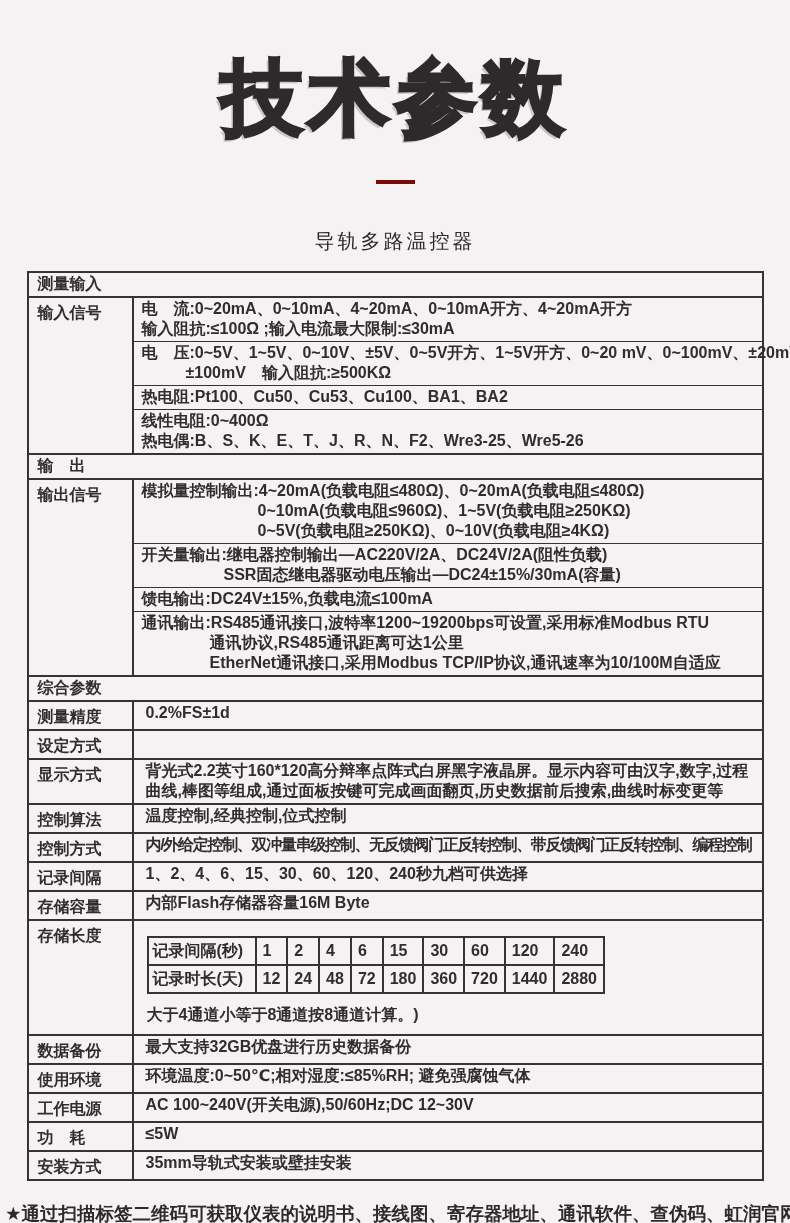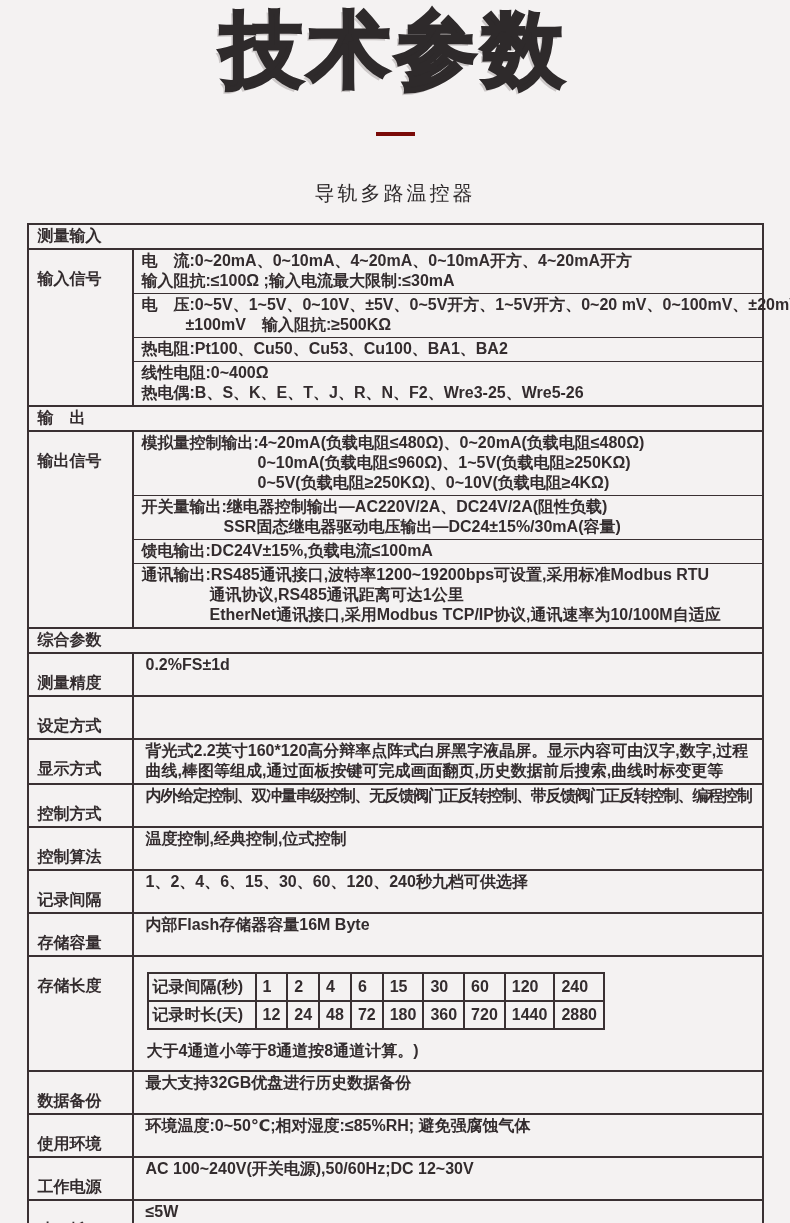--- a/index.html
+++ b/index.html
@@ -4,20 +4,21 @@
 <style>
   html,body{margin:0;padding:0;}
   body{
     width:790px;height:1223px;
     background:#f4f2f2;
     font-family:"Liberation Sans","DejaVu Sans",sans-serif;
     color:#332c2e;
     overflow:hidden;
   }
   .main-title{
+    padding-top:48px;
     text-align:center;
     font-size:82px;
     font-weight:900;
     letter-spacing:5px;
     line-height:1.22;
     color:#2e2a2b;
     -webkit-text-stroke:3px #2e2a2b;
     text-shadow:-3px 3px 0 #ccc8c8;
   }
   .accent-dash{
@@ -45,21 +46,21 @@
     padding:1px 9px 2px;
     border-bottom:2px solid #3a3133;
   }
   .data-row{
     display:flex;
     border-bottom:2px solid #3a3133;
   }
   .spec-table .last{border-bottom:none;}
   .row-label{
     flex:0 0 94px;
-    padding:19px 0 2px 9px;
+    padding:5px 0 2px 9px;
     border-right:2px solid #3a3133;
     white-space:nowrap;
   }
   .row-content{flex:1;min-width:0;}
   .row-value{padding:1px 12px 2px;white-space:nowrap;}
   .sub-cell{border-bottom:1px solid #3a3133;padding:1px 8px 2px;}
   .row-content .sub-cell:last-child{border-bottom:none;}
   .line{white-space:nowrap;}
   .ind-voltage{padding-left:44px;}
   .ind-analog{padding-left:116px;}
@@ -162,30 +163,30 @@
     <div class="row-label">显示方式</div>
     <div class="row-content">
       <div class="row-value">
         <div class="line">背光式2.2英寸160*120高分辩率点阵式白屏黑字液晶屏。显示内容可由汉字,数字,过程</div>
         <div class="line">曲线,棒图等组成,通过面板按键可完成画面翻页,历史数据前后搜索,曲线时标变更等</div>
       </div>
     </div>
   </div>
 
   <div class="data-row">
+    <div class="row-label">控制算法</div>
+    <div class="row-content">
+        <div class="row-value">温度控制,经典控制,位式控制</div>
+      </div>
+  </div>
+
+  <div class="data-row">
     <div class="row-label">控制方式</div>
     <div class="row-content">
         <div class="row-value tight">内/外给定控制、双冲量串级控制、无反馈阀门正反转控制、带反馈阀门正反转控制、编程控制</div>
-      </div>
-  </div>
-
-  <div class="data-row">
-    <div class="row-label">控制算法</div>
-    <div class="row-content">
-        <div class="row-value">温度控制,经典控制,位式控制</div>
       </div>
   </div>
 
   <div class="data-row">
     <div class="row-label">记录间隔</div>
     <div class="row-content">
         <div class="row-value">1、2、4、6、15、30、60、120、240秒九档可供选择</div>
       </div>
   </div>
 

